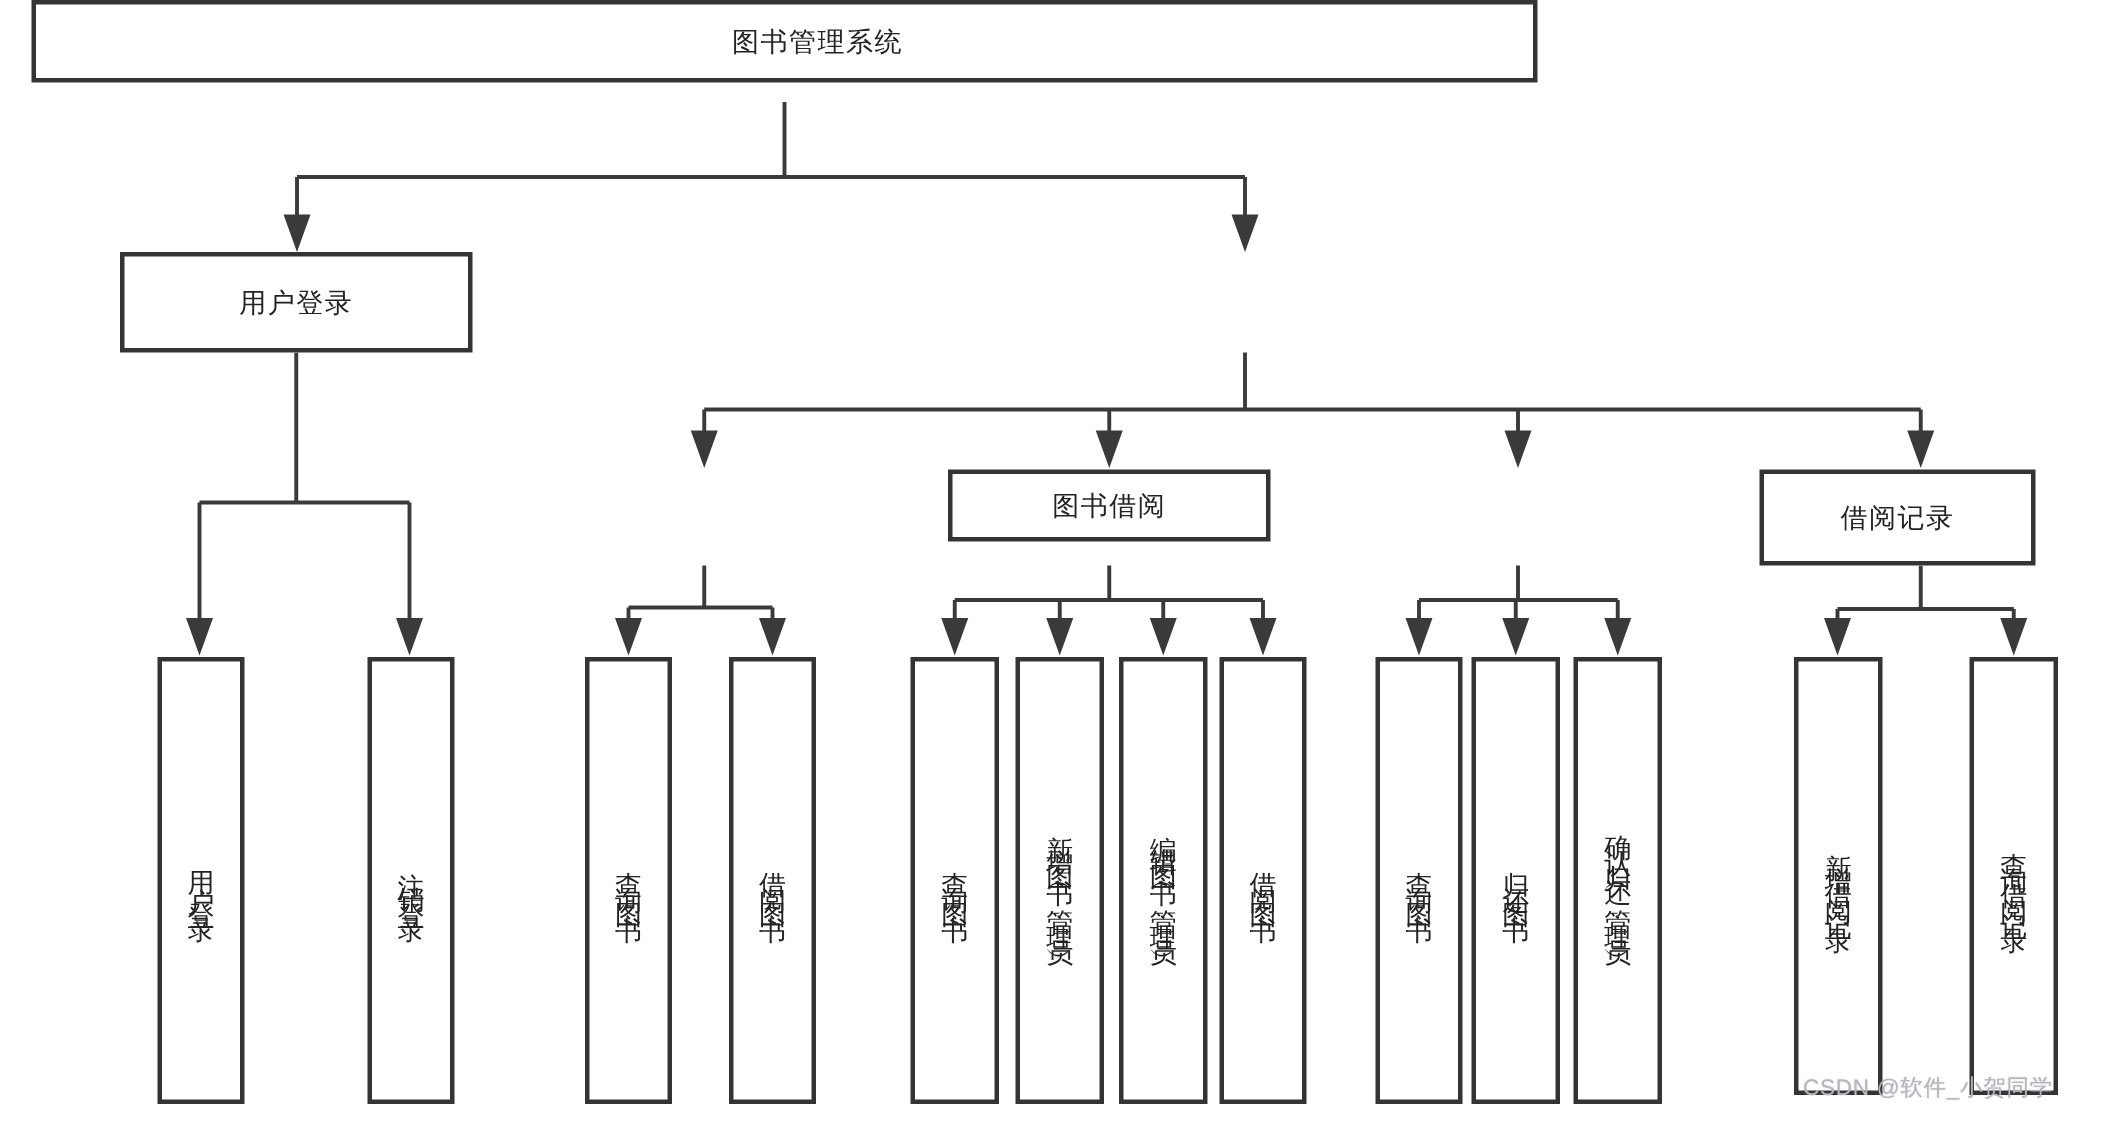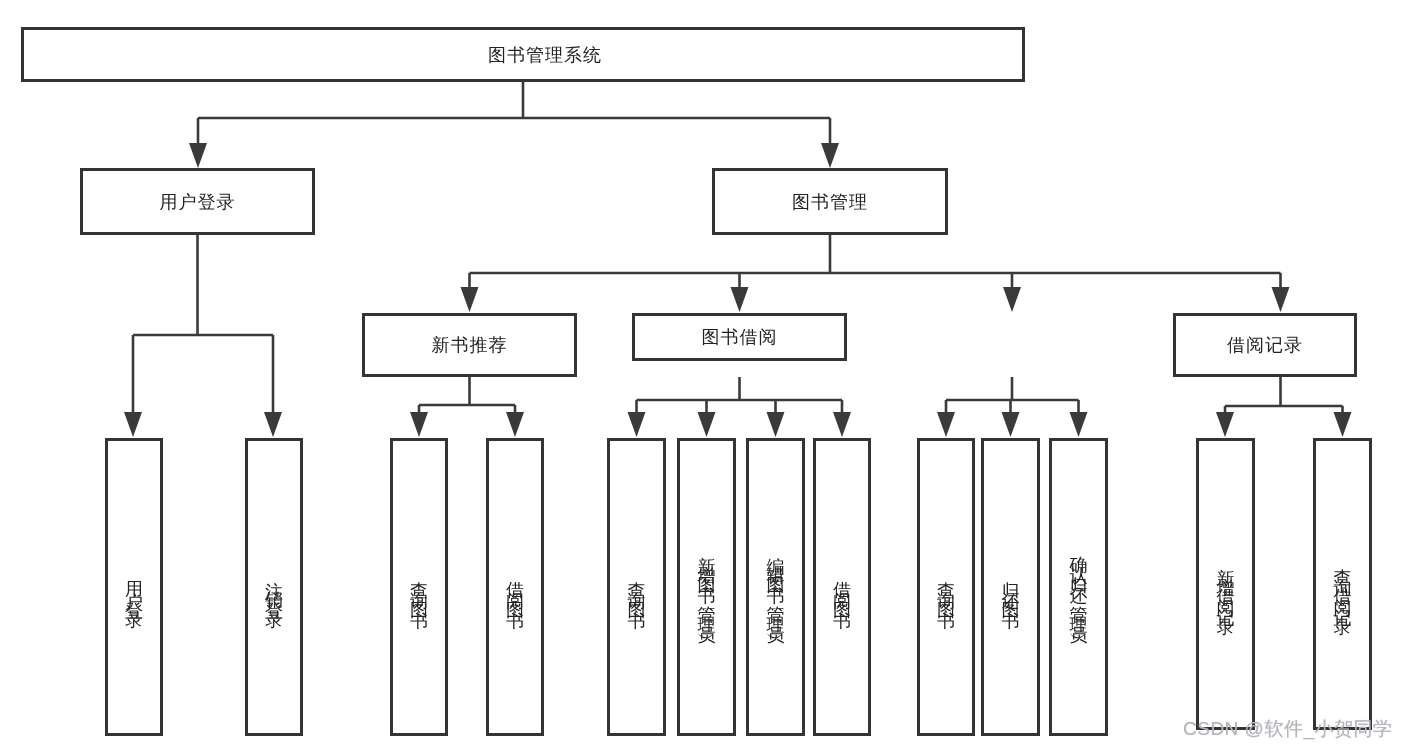--- a/index.html
+++ b/index.html
@@ -29,25 +29,26 @@
     writing-mode:vertical-rl;
     text-orientation:mixed;
     font-size:18px;
     letter-spacing:10px;
     line-height:1;
     color:#232323;
   }
   .watermark{
     position:absolute;
     z-index:10;
-    font-size:19px;
+    font-size:15px;
     color:#b6b6bc;
     text-shadow:0 0 1px rgba(150,150,158,0.55);
     white-space:nowrap;
     letter-spacing:0.5px;
+    margin-left:19px;
   }
 </style>
 </head>
 <body>
 
 <div class="canvas">
 
   <svg class="connectors" width="1405" height="747" viewBox="0 0 1405 747">
     <g stroke="#3a3a3a" stroke-width="2.6" fill="none">
 
@@ -108,34 +109,28 @@
       <polygon points="775.5,437 766.5,412 784.5,412"></polygon>
       <polygon points="842,437 833,412 851,412"></polygon>
       <polygon points="946,437 937,412 955,412"></polygon>
       <polygon points="1010.5,437 1001.5,412 1019.5,412"></polygon>
       <polygon points="1078.5,437 1069.5,412 1087.5,412"></polygon>
       <polygon points="1225,437 1216,412 1234,412"></polygon>
       <polygon points="1342.5,437 1333.5,412 1351.5,412"></polygon>
     </g>
   </svg>
 
-  <div class="box" style="left:21px;top:27px;width:1004px;height:55px;padding-left:44px;">
+  <div class="box" style="left:21px;top:0;width:1004px;height:55px;padding-left:44px;">
     <span class="hlabel">图书管理系统</span>
   </div>
 
   <div class="box" style="left:80px;top:168px;width:235px;height:67px;">
     <span class="hlabel">用户登录</span>
   </div>
-  <div class="box" style="left:712px;top:168px;width:236px;height:67px;">
-    <span class="hlabel">图书管理</span>
-  </div>
 
-  <div class="box" style="left:362px;top:313px;width:215px;height:64px;">
-    <span class="hlabel">新书推荐</span>
-  </div>
   <div class="box" style="left:632px;top:313px;width:215px;height:48px;">
     <span class="hlabel">图书借阅</span>
   </div>
   <div class="box" style="left:1173px;top:313px;width:184px;height:64px;">
     <span class="hlabel">借阅记录</span>
   </div>
 
   <div class="box vbox" style="left:105px;top:438px;width:58px;height:298px;">
     <span>用户登录</span>
   </div>

